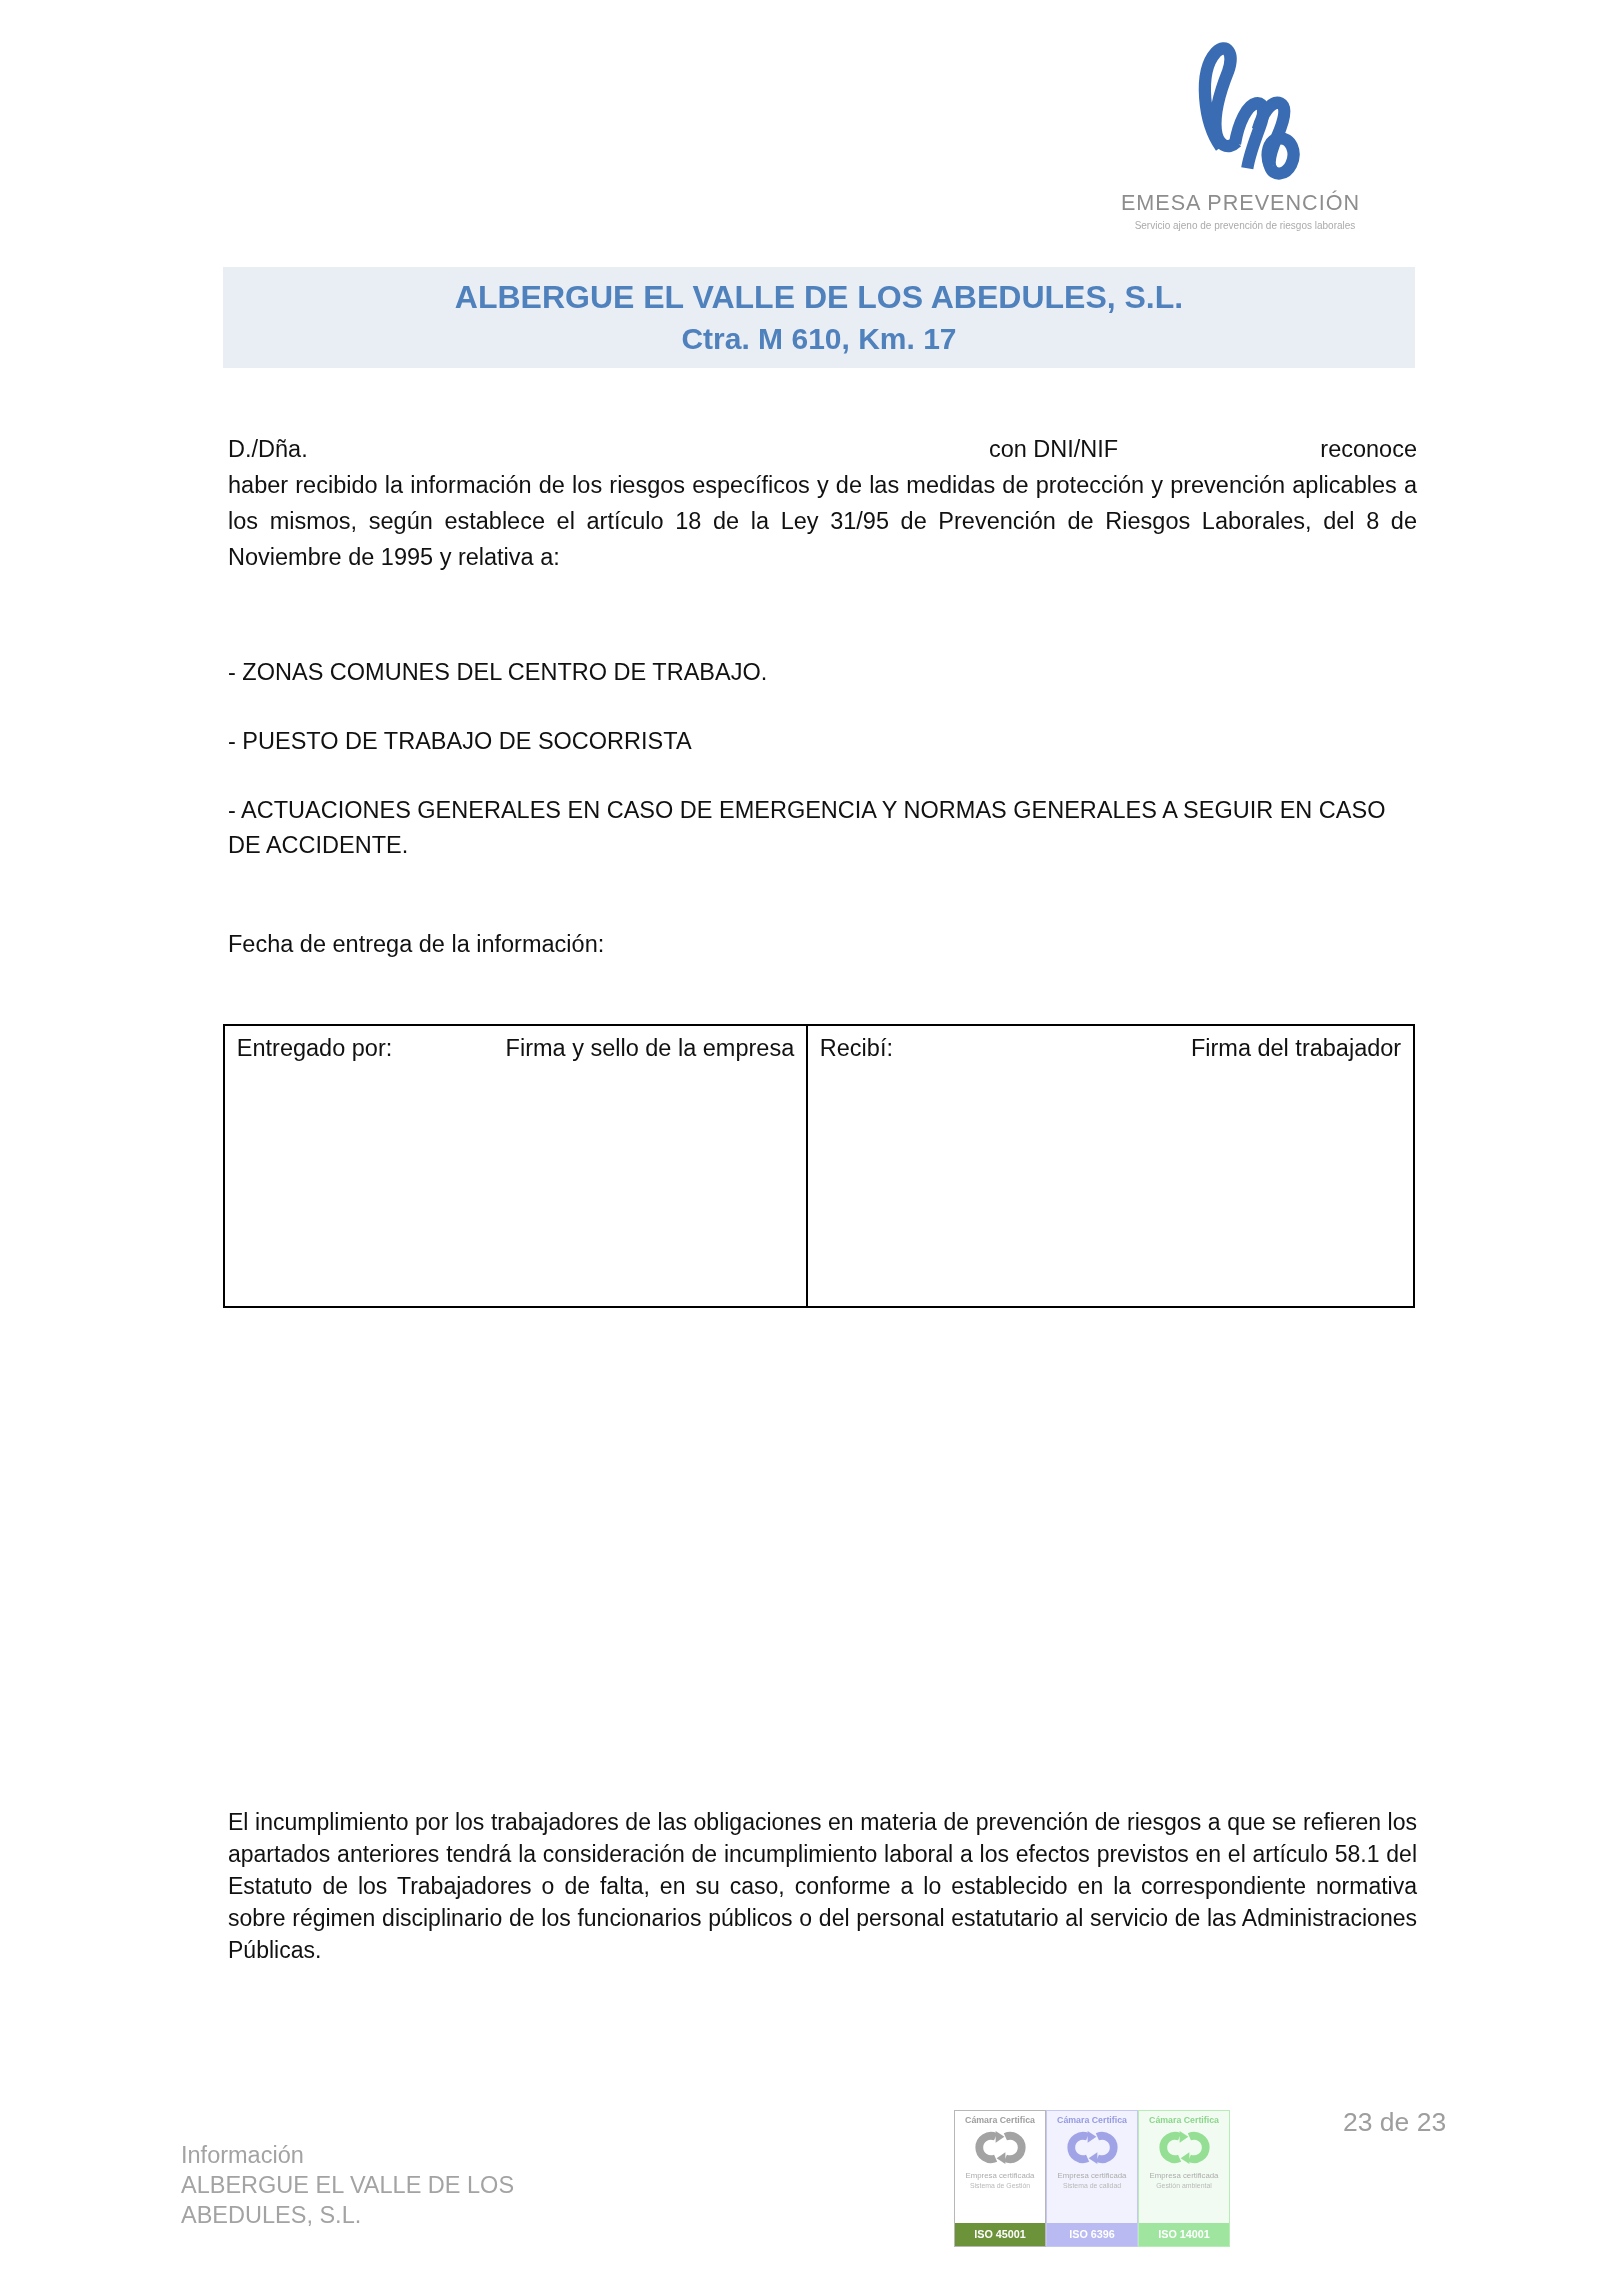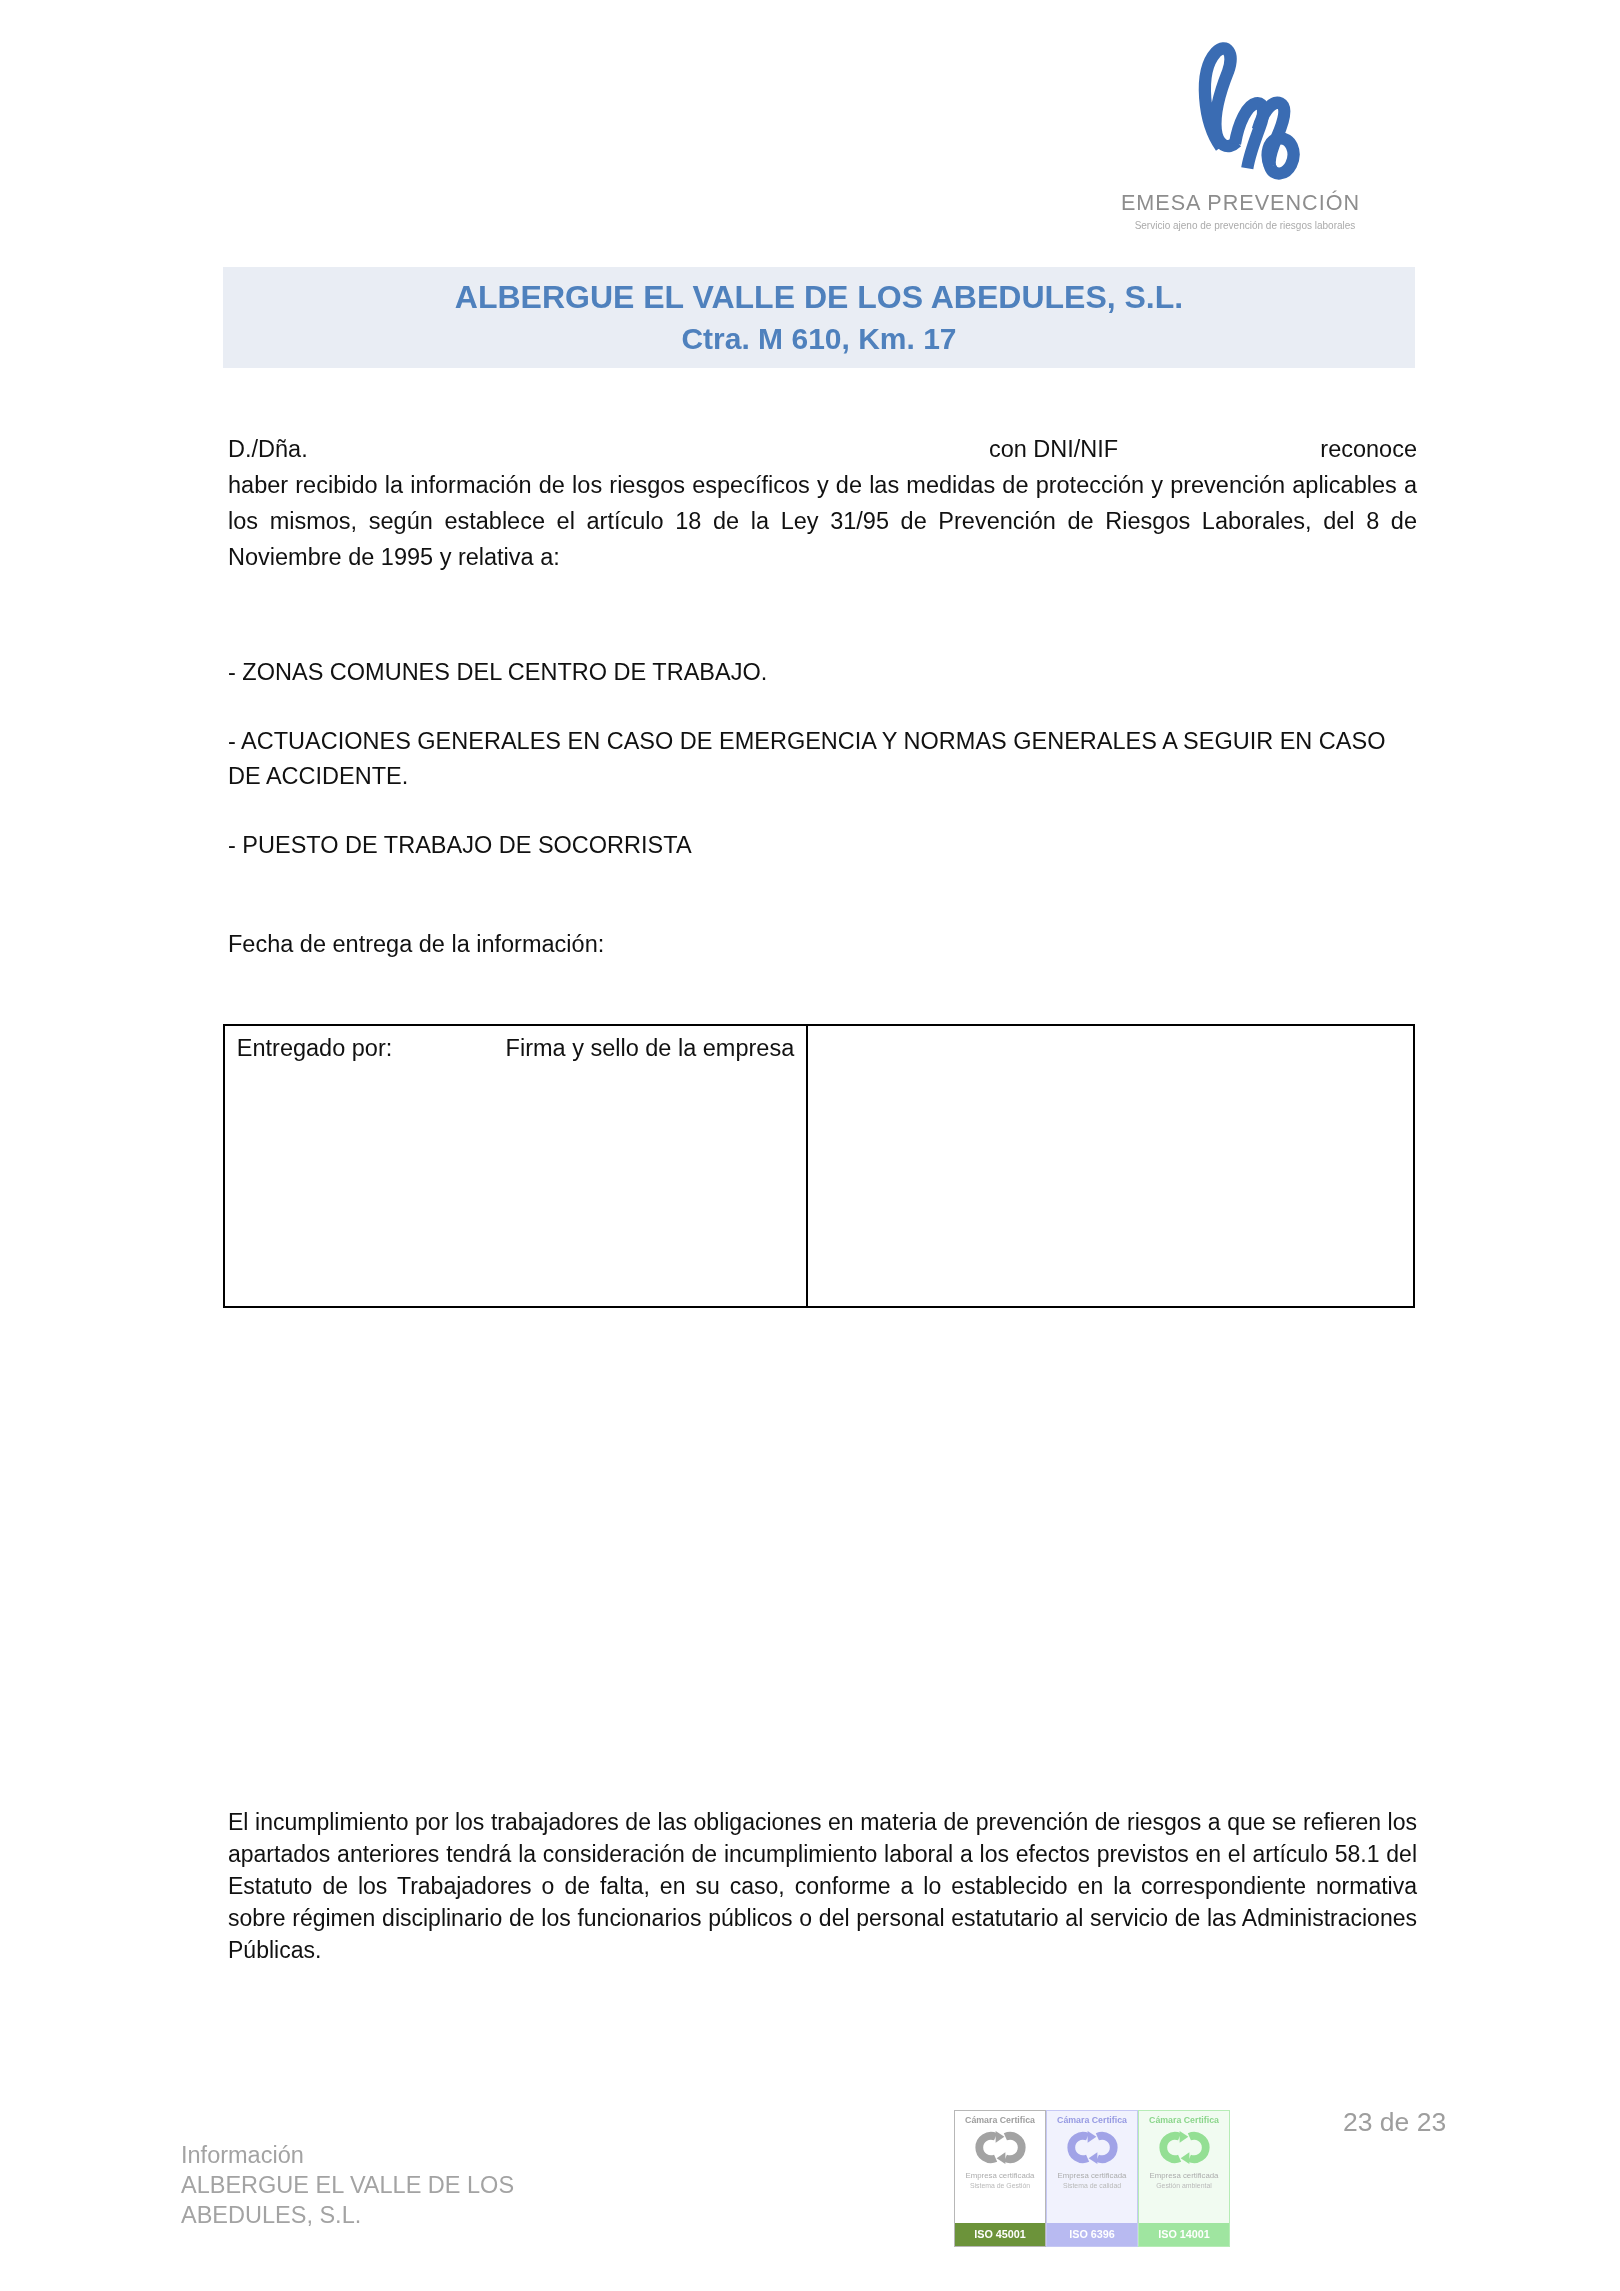--- a/index.html
+++ b/index.html
@@ -94,30 +94,34 @@
       <span class="sp-a"></span>
       <span>con DNI/NIF</span>
       <span class="sp-b"></span>
       <span>reconoce</span>
     </div>
     <div class="intro-body">haber recibido la información de los riesgos específicos y de las medidas de protección y prevención aplicables a los mismos, según establece el artículo 18 de la Ley 31/95 de Prevención de Riesgos Laborales, del 8 de Noviembre de 1995 y relativa a:</div>
   </div>
 
   <div class="topics">
     <div class="topic">- ZONAS COMUNES DEL CENTRO DE TRABAJO.</div>
+    <div class="topic">- PUESTO DE TRABAJO DE SOCORRISTA</div>
     <div class="topic">- ACTUACIONES GENERALES EN CASO DE EMERGENCIA Y NORMAS GENERALES A SEGUIR EN CASO DE ACCIDENTE.</div>
-    <div class="topic">- PUESTO DE TRABAJO DE SOCORRISTA</div>
   </div>
 
   <div class="fecha">Fecha de entrega de la información:</div>
 
   <div class="sign-table">
     <div class="sign-cell left">
       <div>Entregado por:</div>
       <div>Firma y sello de la empresa</div>
+    </div>
+    <div class="sign-cell right">
+      <div>Recibí:</div>
+      <div>Firma del trabajador</div>
     </div>
   </div>
 
   <div class="legal">El incumplimiento por los trabajadores de las obligaciones en materia de prevención de riesgos a que se refieren los apartados anteriores tendrá la consideración de incumplimiento laboral a los efectos previstos en el artículo 58.1 del Estatuto de los Trabajadores o de falta, en su caso, conforme a lo establecido en la correspondiente normativa sobre régimen disciplinario de los funcionarios públicos o del personal estatutario al servicio de las Administraciones Públicas.</div>
 
   <div class="footer-left">
     <div>Información</div>
     <div>ALBERGUE EL VALLE DE LOS</div>
     <div>ABEDULES, S.L.</div>
   </div>

